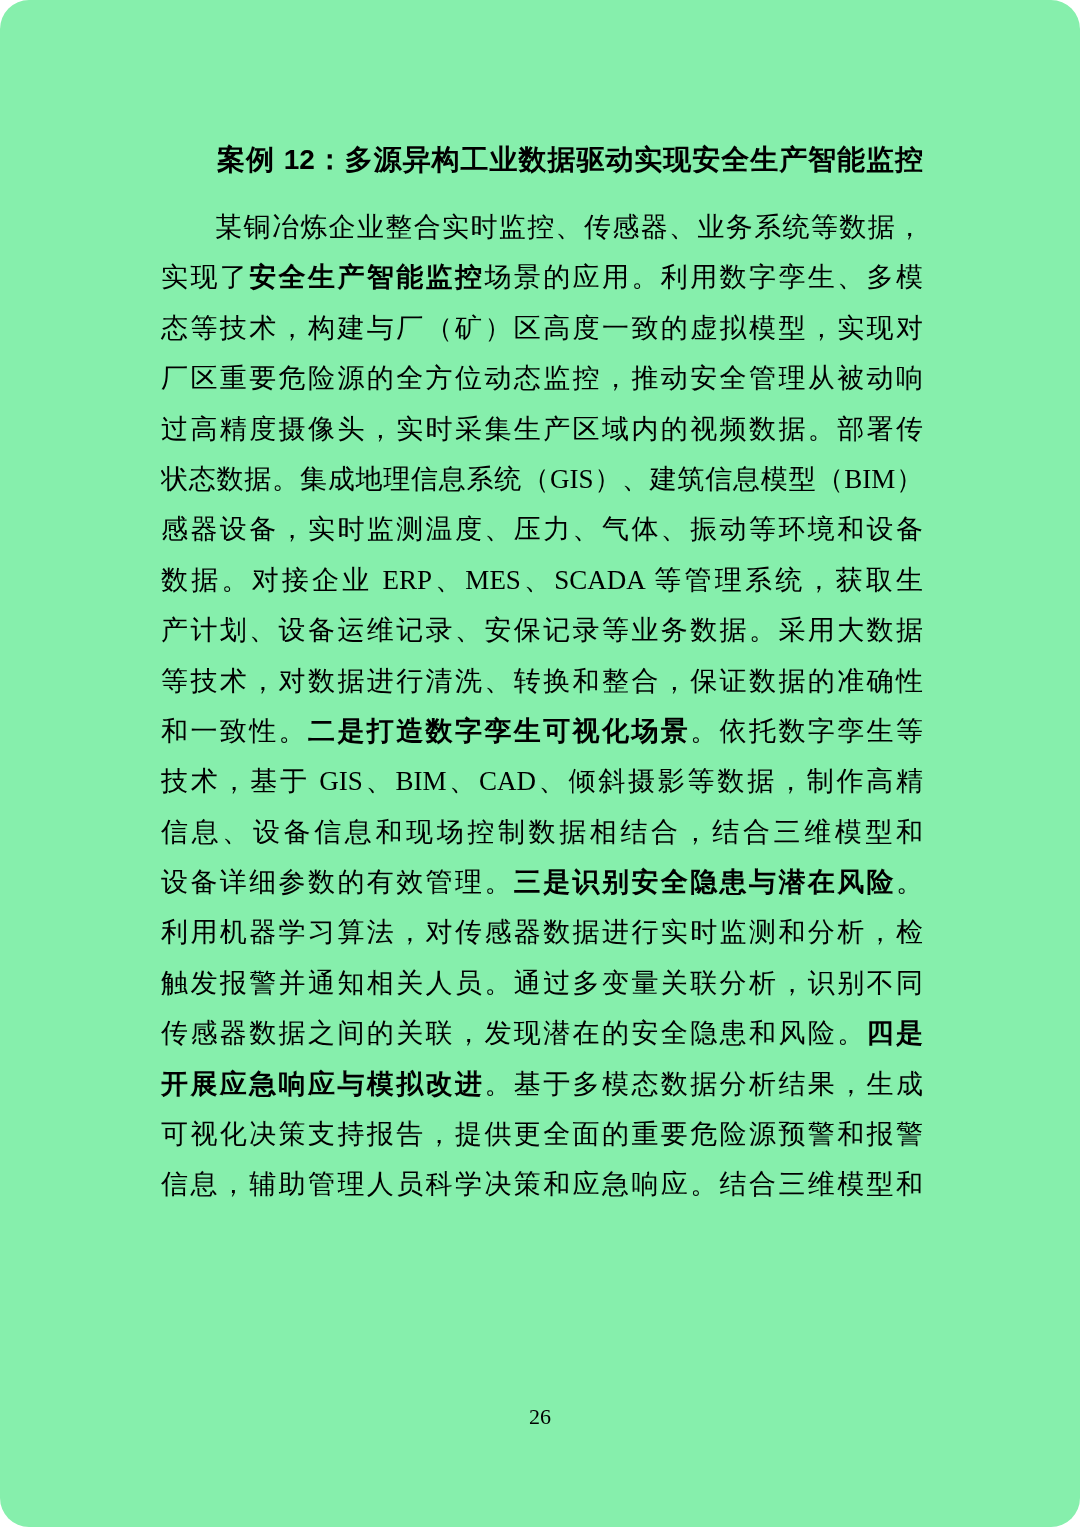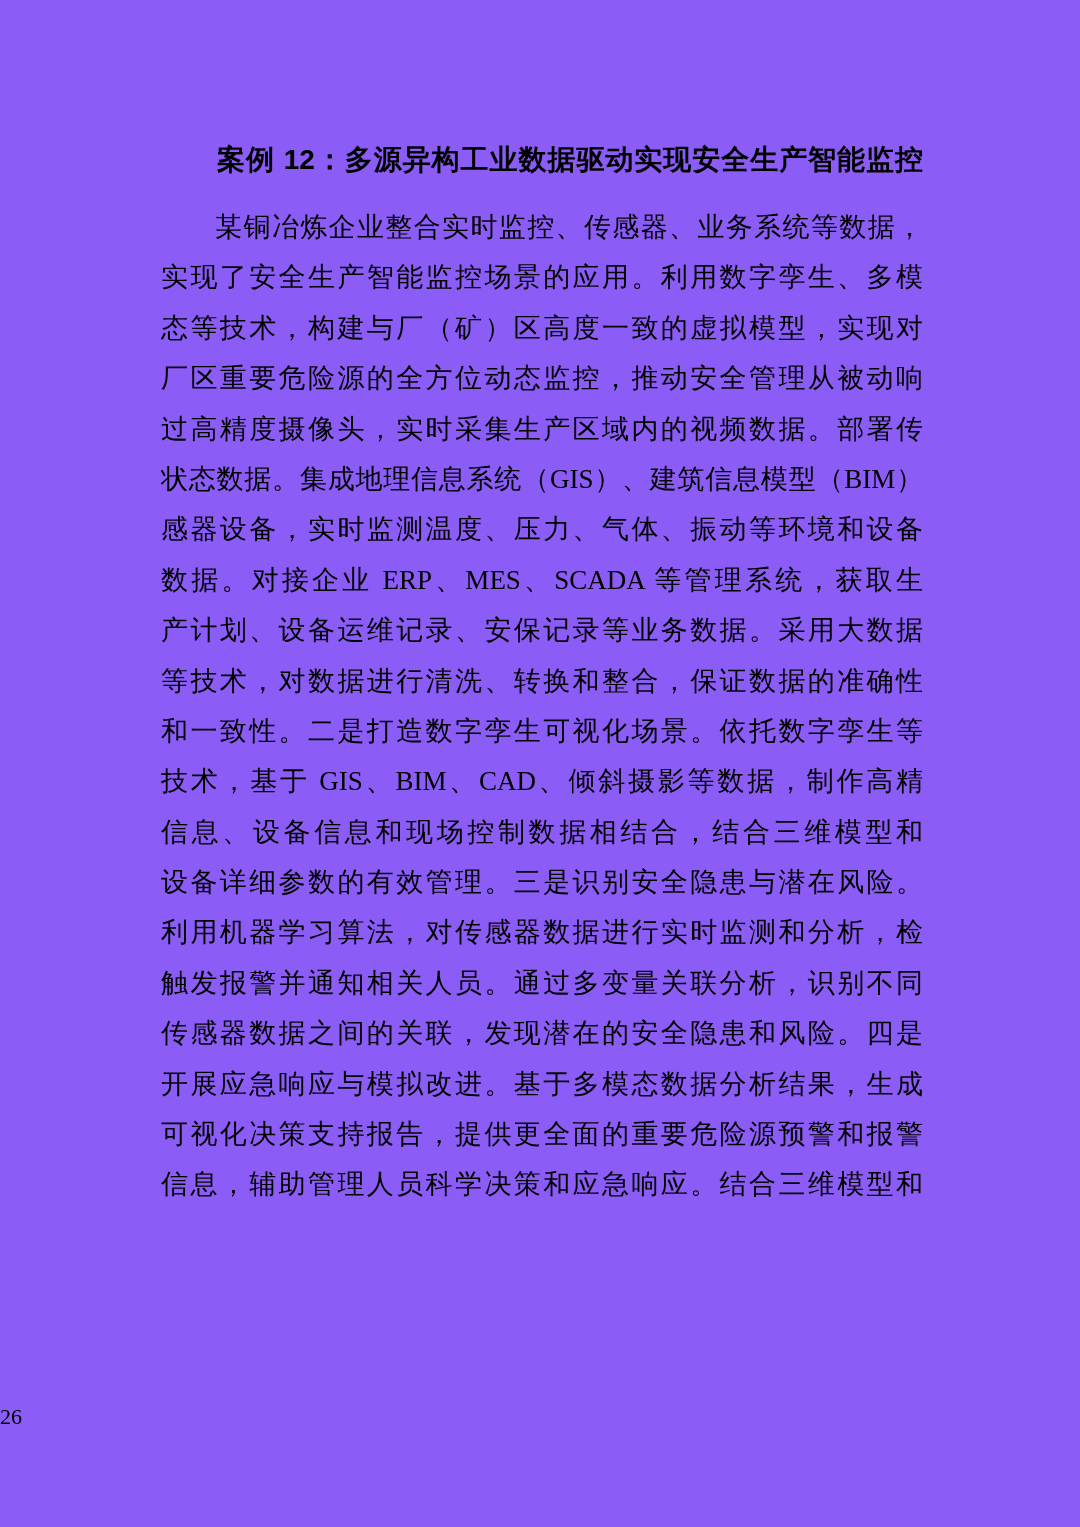--- a/index.html
+++ b/index.html
@@ -11,21 +11,22 @@
     width: 1080px;
     height: 1527px;
     position: relative;
     font-family: "Liberation Serif", "DejaVu Serif", serif;
     color: #000000;
     overflow: hidden;
   }
   .page {
     position: absolute;
     inset: 0;
-    background: #8b5cf6;
+    background: #86efac;
+    border-radius: 29px;
   }
   .doc-title {
     position: absolute;
     left: 161px;
     right: 157px;
     top: 135px;
     margin: 0;
     font-size: 28px;
     line-height: 50px;
     font-weight: 700;
@@ -51,28 +52,29 @@
     height: 50.4px;
     overflow: hidden;
   }
   .line.indent {
     text-indent: 2em;
   }
   .seg {
     font-weight: 400;
   }
   .seg.bold {
-    font-weight: 400;
+    font-weight: 700;
     font-family: "Liberation Sans", "DejaVu Sans", sans-serif;
   }
   .page-number {
     position: absolute;
     left: 0;
     right: 0;
     top: 1402px;
+    text-align: center;
     font-size: 22px;
     line-height: 30px;
     font-family: "Liberation Serif", "DejaVu Serif", serif;
     color: #000000;
   }
 </style>
 </head>
 <body>
 
 <div class="page">

